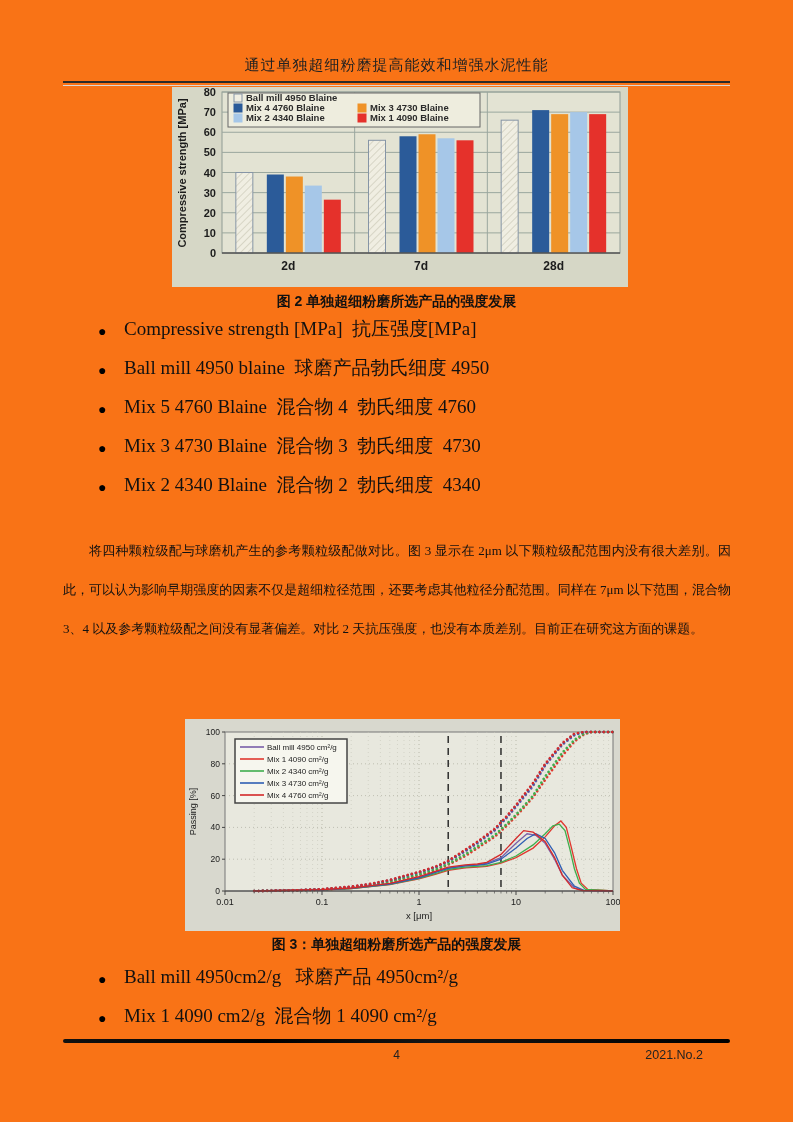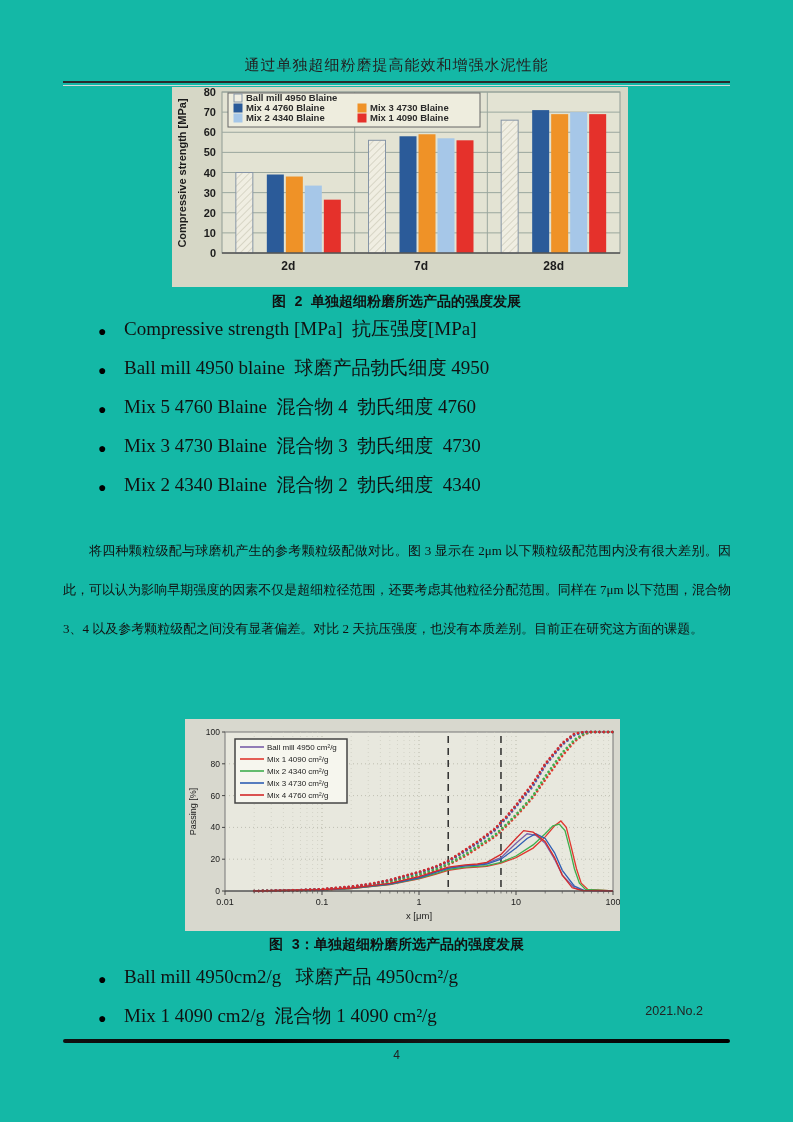--- a/index.html
+++ b/index.html
@@ -1,43 +1,43 @@
 <!DOCTYPE html>
 <html><head>
 <meta charset="utf-8">
 <style>
   html,body{margin:0;padding:0;background:#fff;}
-  .page{position:relative;width:793px;height:1122px;background:#14b8a6;overflow:hidden;
+  .page{position:relative;width:793px;height:1122px;background:#f97316;overflow:hidden;
         font-family:"Liberation Serif","DejaVu Serif",serif;color:#1a1a1a;}
   .header-title{position:absolute;top:56px;left:0;width:100%;text-align:center;
         font-size:15px;letter-spacing:1px;color:#222;}
   .header-rule{position:absolute;top:81px;left:63px;width:667px;height:2px;background:#2b2b2b;}
   .header-rule2{position:absolute;top:85px;left:63px;width:667px;height:1px;background:#d9d9d9;}
   figure{margin:0;padding:0;}
   .fig2{position:absolute;left:172px;top:87px;width:456px;height:200px;}
   .fig3{position:absolute;left:185px;top:719px;width:435px;height:212px;}
   .caption{position:absolute;left:0;width:100%;text-align:center;
-        font-family:Liberation Mono, monospace;font-weight:700;
+        font-family:Liberation Sans, sans-serif;font-weight:700;
         font-size:14px;color:#111;}
   .cap2{top:293px;}
   .cap3{top:936px;}
   .bullets{position:absolute;left:98px;margin:0;padding:0;list-style:none;width:620px;}
   .b1{top:318px;}
   .b2{top:954px;margin-top:12px;}
   .bullets li{position:relative;padding-left:26px;font-size:19px;line-height:22px;
         margin-bottom:17px;white-space:pre-wrap;color:#111;}
   .bullets li::before{content:"●";position:absolute;left:0;top:3px;font-size:14px;color:#000;}
   .para{position:absolute;left:63px;top:531px;width:668px;margin:0;font-size:13px;
         line-height:39.2px;text-align:justify;text-indent:2em;color:#111;}
   .footer-rule{position:absolute;top:1039px;left:63px;width:667px;height:4px;
         background:linear-gradient(90deg,#111 0%,#000 30%,#151515 55%,#000 100%);
         border-radius:2px;}
   .footer-page{position:absolute;top:1048px;left:0;width:100%;text-align:center;
         font-family:"Liberation Sans","DejaVu Sans",sans-serif;font-size:12px;color:#222;}
-  .footer-issue{position:absolute;top:1004px;right:90px;
+  .footer-issue{position:absolute;top:1048px;right:90px;
         font-family:"Liberation Sans","DejaVu Sans",sans-serif;font-size:12.5px;color:#222;}
   svg text{font-family:"Liberation Sans","DejaVu Sans",sans-serif;}
 </style>
 </head>
 <body>
 
 <div class="page">
 
   <div class="header-title">通过单独超细粉磨提高能效和增强水泥性能</div>
   <div class="header-rule"></div>

